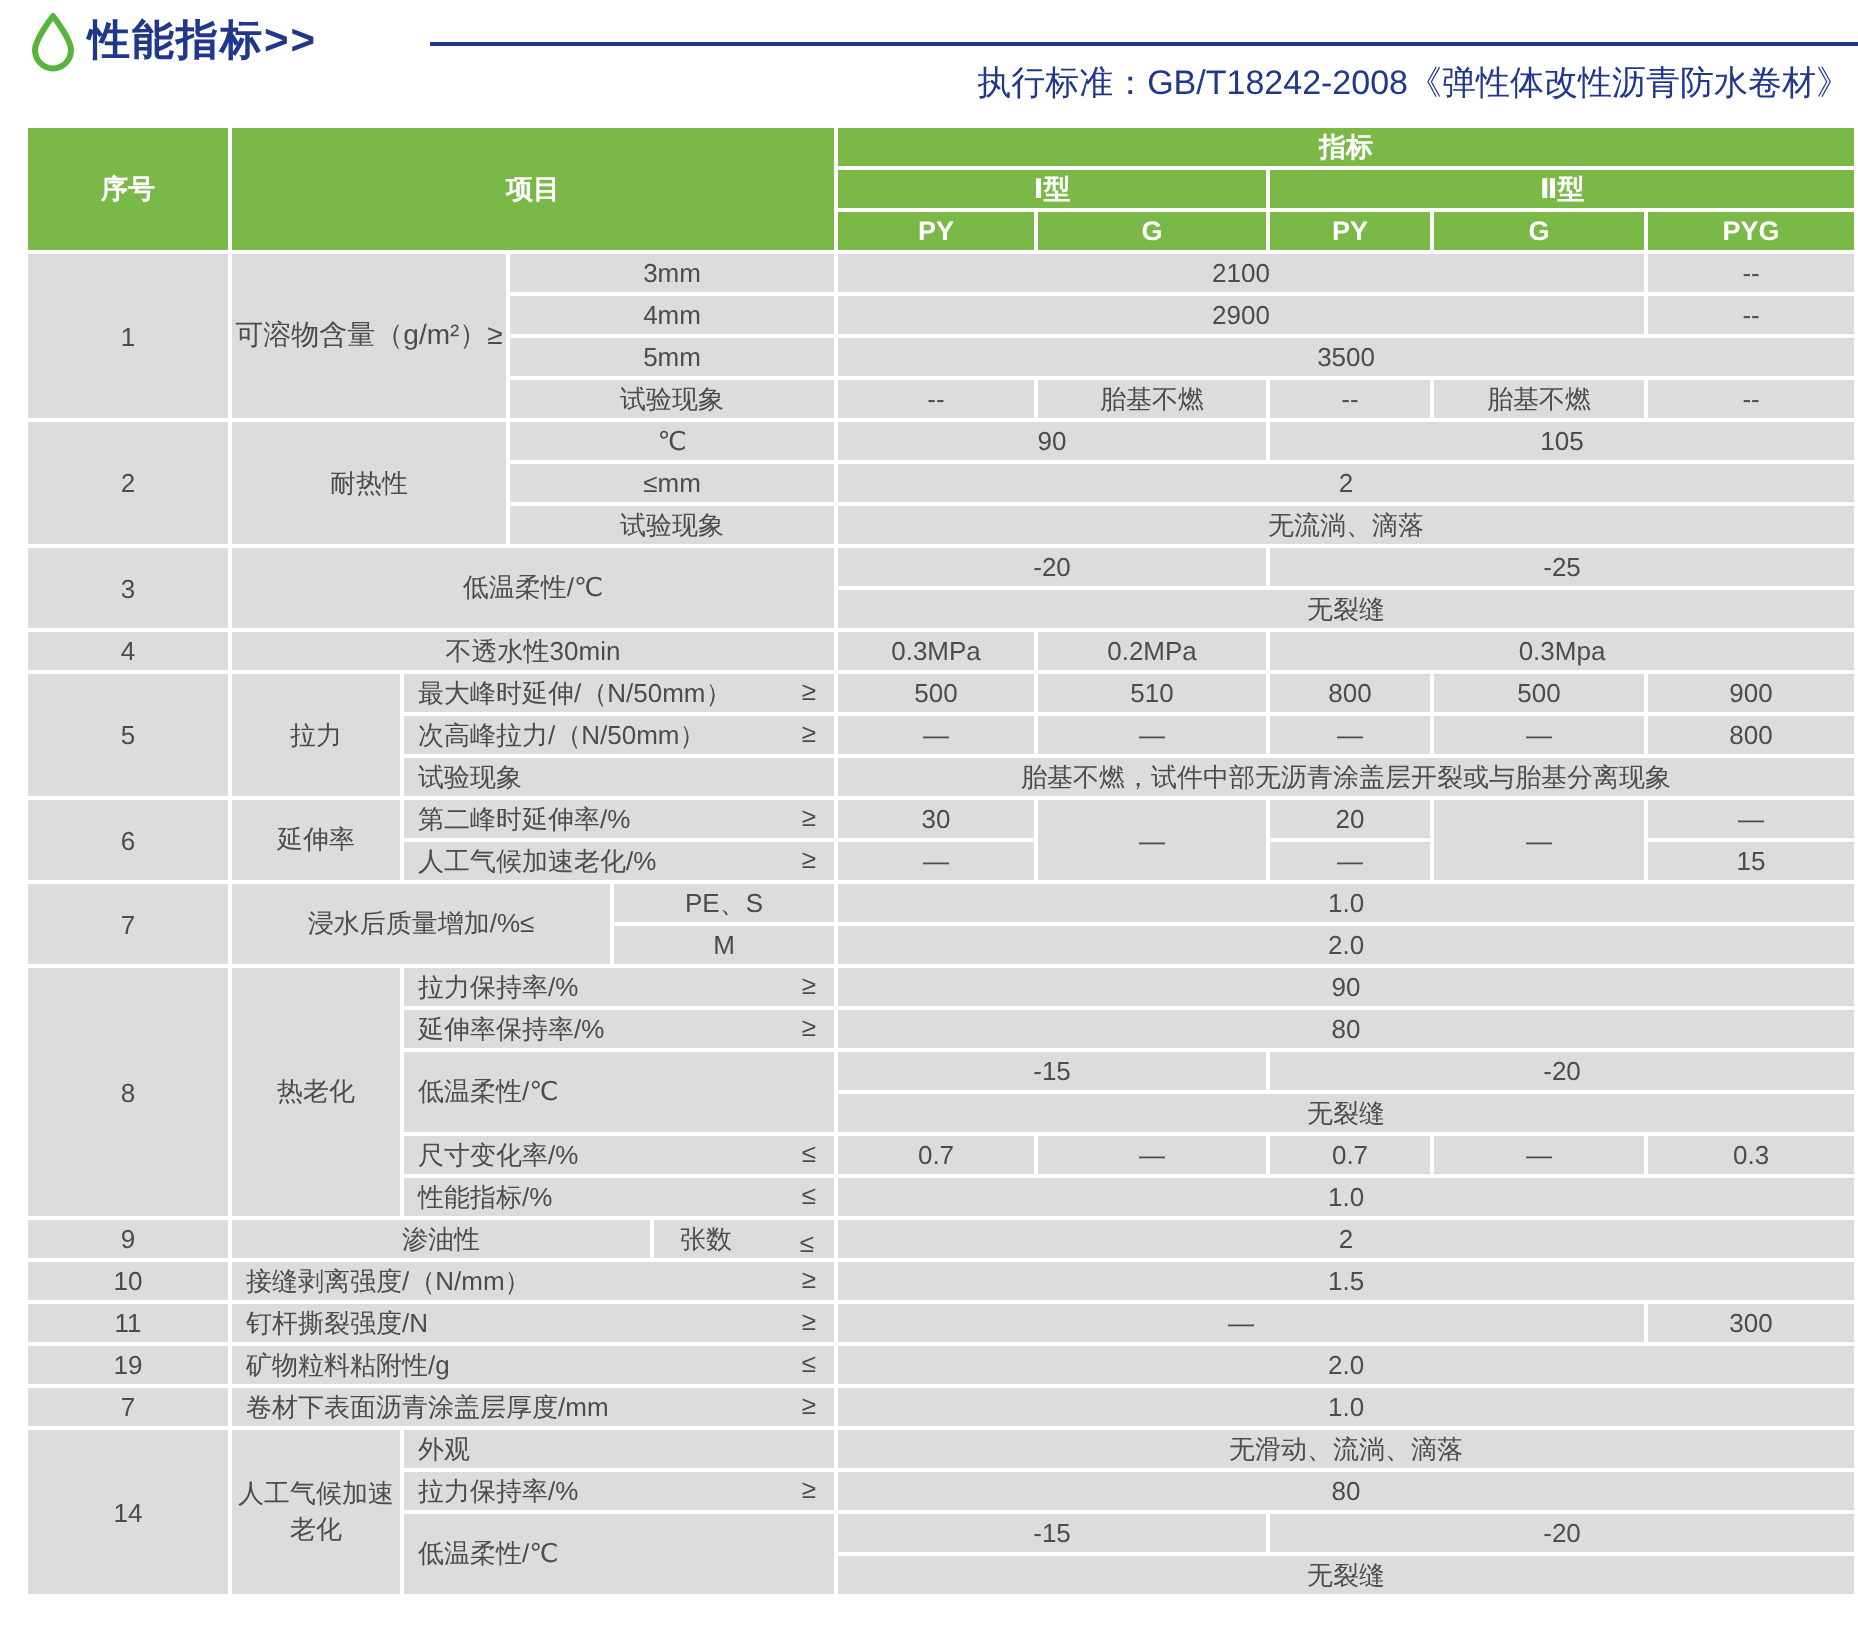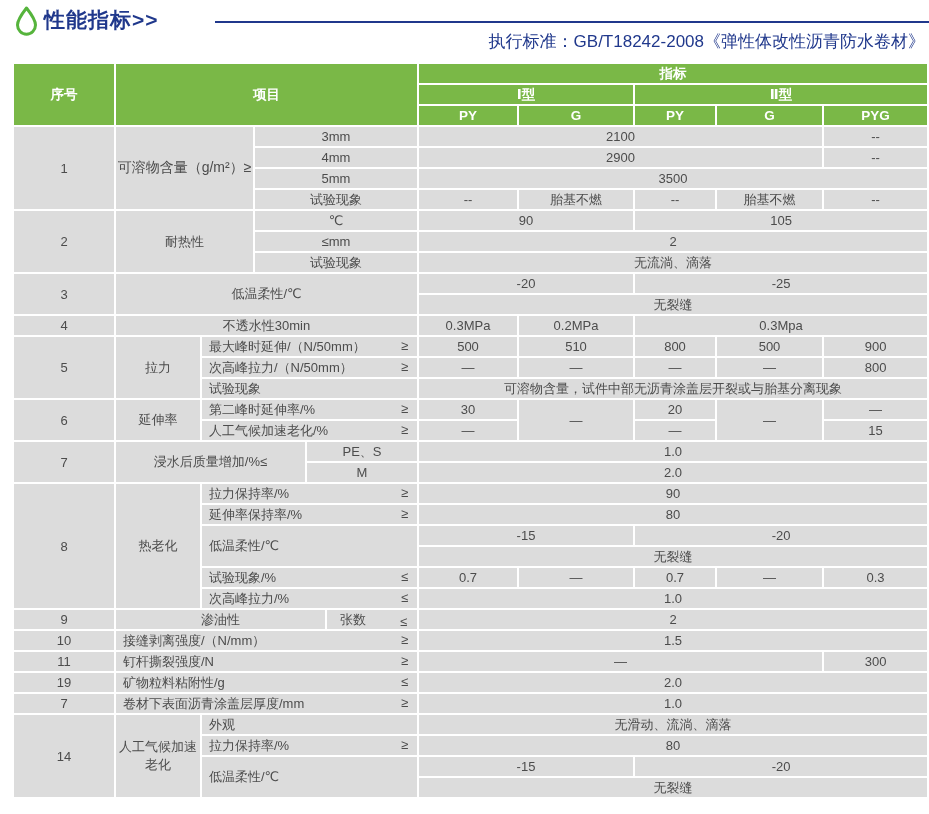--- a/index.html
+++ b/index.html
@@ -158,21 +158,21 @@
             </div>
       </td>
       <td>—</td>
       <td>—</td>
       <td>—</td>
       <td>—</td>
       <td>800</td>
     </tr>
     <tr>
       <td colspan="4" class="pl">试验现象</td>
-      <td colspan="5">可溶物含量，试件中部无沥青涂盖层开裂或与胎基分离现象</td>
+      <td colspan="5">胎基不燃，试件中部无沥青涂盖层开裂或与胎基分离现象</td>
     </tr>
 
     <tr>
       <td rowspan="2">6</td>
       <td rowspan="2">延伸率</td>
       <td colspan="4">
         <div class="fx">
               <span>第二峰时延伸率/%</span>
               <span>≥</span>
             </div>
@@ -230,34 +230,34 @@
       <td rowspan="2" colspan="4" class="pl">低温柔性/℃</td>
       <td colspan="2">-15</td>
       <td colspan="3">-20</td>
     </tr>
     <tr>
       <td colspan="5">无裂缝</td>
     </tr>
     <tr>
       <td colspan="4">
         <div class="fx">
-              <span>试验现象/%</span>
+              <span>尺寸变化率/%</span>
               <span>≤</span>
             </div>
       </td>
       <td>0.7</td>
       <td>—</td>
       <td>0.7</td>
       <td>—</td>
       <td>0.3</td>
     </tr>
     <tr>
       <td colspan="4">
         <div class="fx">
-              <span>次高峰拉力/%</span>
+              <span>性能指标/%</span>
               <span>≤</span>
             </div>
       </td>
       <td colspan="5">1.0</td>
     </tr>
 
     <tr>
       <td>9</td>
       <td colspan="4">渗油性</td>
       <td>

